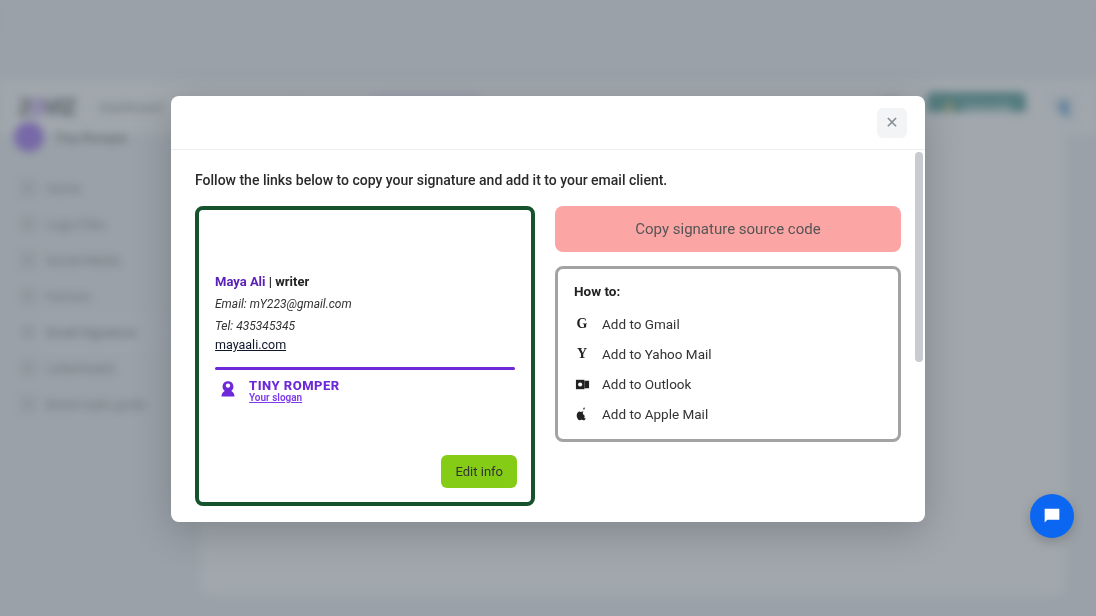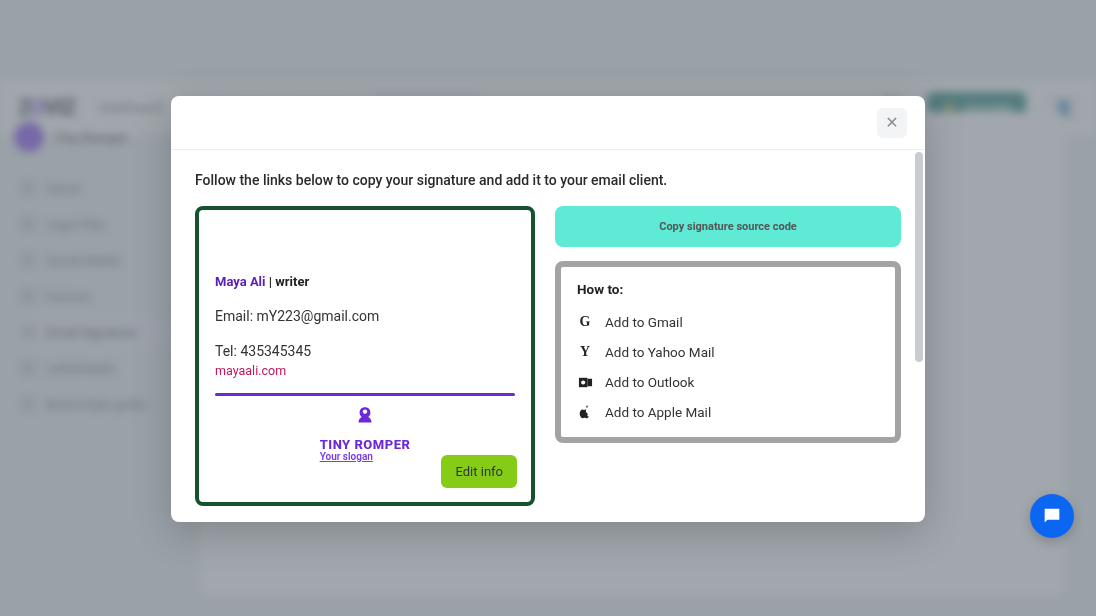--- a/index.html
+++ b/index.html
@@ -39,36 +39,36 @@
     .modal-instructions { font-size: 14px; color: #2a2a2a; font-weight: 500; }
 
     .two-col { display:flex; gap:20px; align-items:flex-start; }
 
     .sig-card { flex: 0 0 340px; border: 4px solid #14532d; border-radius: 8px; padding: 18px 16px 14px 16px; min-height: 300px; position:relative; }
     .sig-spacer{ height: 46px;}
     .sig-name { font-size: 13px; }
     .sig-name .nm { color: #5b21b6; font-weight: 700; }
     .sig-name .sep { color:#222; font-weight:600; }
     .sig-name .role { color:#222; font-weight:700; }
-    .sig-line { font-size: 14px; color: #333; margin-top:19px; }
-    .sig-url { font-size: 12.5px; color:#be185d; margin-top:4px; display:inline-block; }
+    .sig-line { font-size: 12px; color: #333; margin-top:8px;font-style:italic; }
+    .sig-url { font-size: 12.5px; color:#0f172a; text-decoration: underline; margin-top:4px; display:inline-block; }
     .sig-hr { height: 3px; background: #6d28d9; margin: 14px 0 8px 0; border-radius:2px;}
-    .sig-logo-row { display:flex; align-items:center; gap:8px;flex-direction:column;}
+    .sig-logo-row { display:flex; align-items:center; gap:8px;}
     .sig-logo-img { width:26px; height:26px; position:relative;}
     .sig-logo-img svg{width:100%;height:100%;}
     .sig-logo-txt { line-height: 1.05; }
     .sig-logo-main { color:#6d28d9; font-weight:800; font-size:13px; letter-spacing:.5px;}
     .sig-logo-sub { color:#7c3aed; font-size:10px; font-weight:600;text-decoration:underline;}
     .edit-info { position:absolute; right:14px; bottom:14px; background:#84cc16; border:none; padding: 9px 14px; border-radius:6px; font-size:13px; color:#333; cursor:pointer;}
 
     .right-col { flex: 1; display:flex; flex-direction:column; gap:14px;}
     .btn-primary { background:#0f766e; color:#fff; border:none; padding: 14px 10px; border-radius:8px; font-size:15px; font-weight:500; cursor:pointer;}
-    .btn-secondary { background:#5eead4; color:#555; border:none; padding: 14px 10px; border-radius:8px; font-size:11px; font-weight:700; cursor:pointer;}
-
-    .howto-box { background:#fff; border:6px solid #a3a3a3; border-radius:8px; padding: 14px 16px 10px 16px; }
+    .btn-secondary { background:#fca5a5; color:#555; border:none; padding: 14px 10px; border-radius:8px; font-size:15px; font-weight:400; cursor:pointer;}
+
+    .howto-box { background:#fff; border:3px solid #a3a3a3; border-radius:8px; padding: 14px 16px 10px 16px; }
     .howto-title { font-size:13.5px; font-weight:700; color:#222; margin-bottom:10px;}
     .howto-item { display:flex; align-items:center; gap:12px; padding:7px 0; font-size:13.5px; color:#333; cursor:pointer;}
     .howto-ico { width:16px; height:16px; display:flex; align-items:center; justify-content:center; font-weight:700; font-size:14px; color:#222;}
 
     
     .scrolltrack{position:absolute; right:2px; top:56px; bottom:4px; width:8px;}
     .scrollthumb{position:absolute; top:0; right:0; width:8px; height:210px; background:#c8ccd0; border-radius:4px;}
 
     
     .chat-fab { position: absolute; right: 22px; bottom: 78px; width: 44px; height: 44px; border-radius: 50%; background: #0b66f2; display:flex; align-items:center; justify-content:center; box-shadow: 0 4px 12px rgba(0,0,0,.2);}

